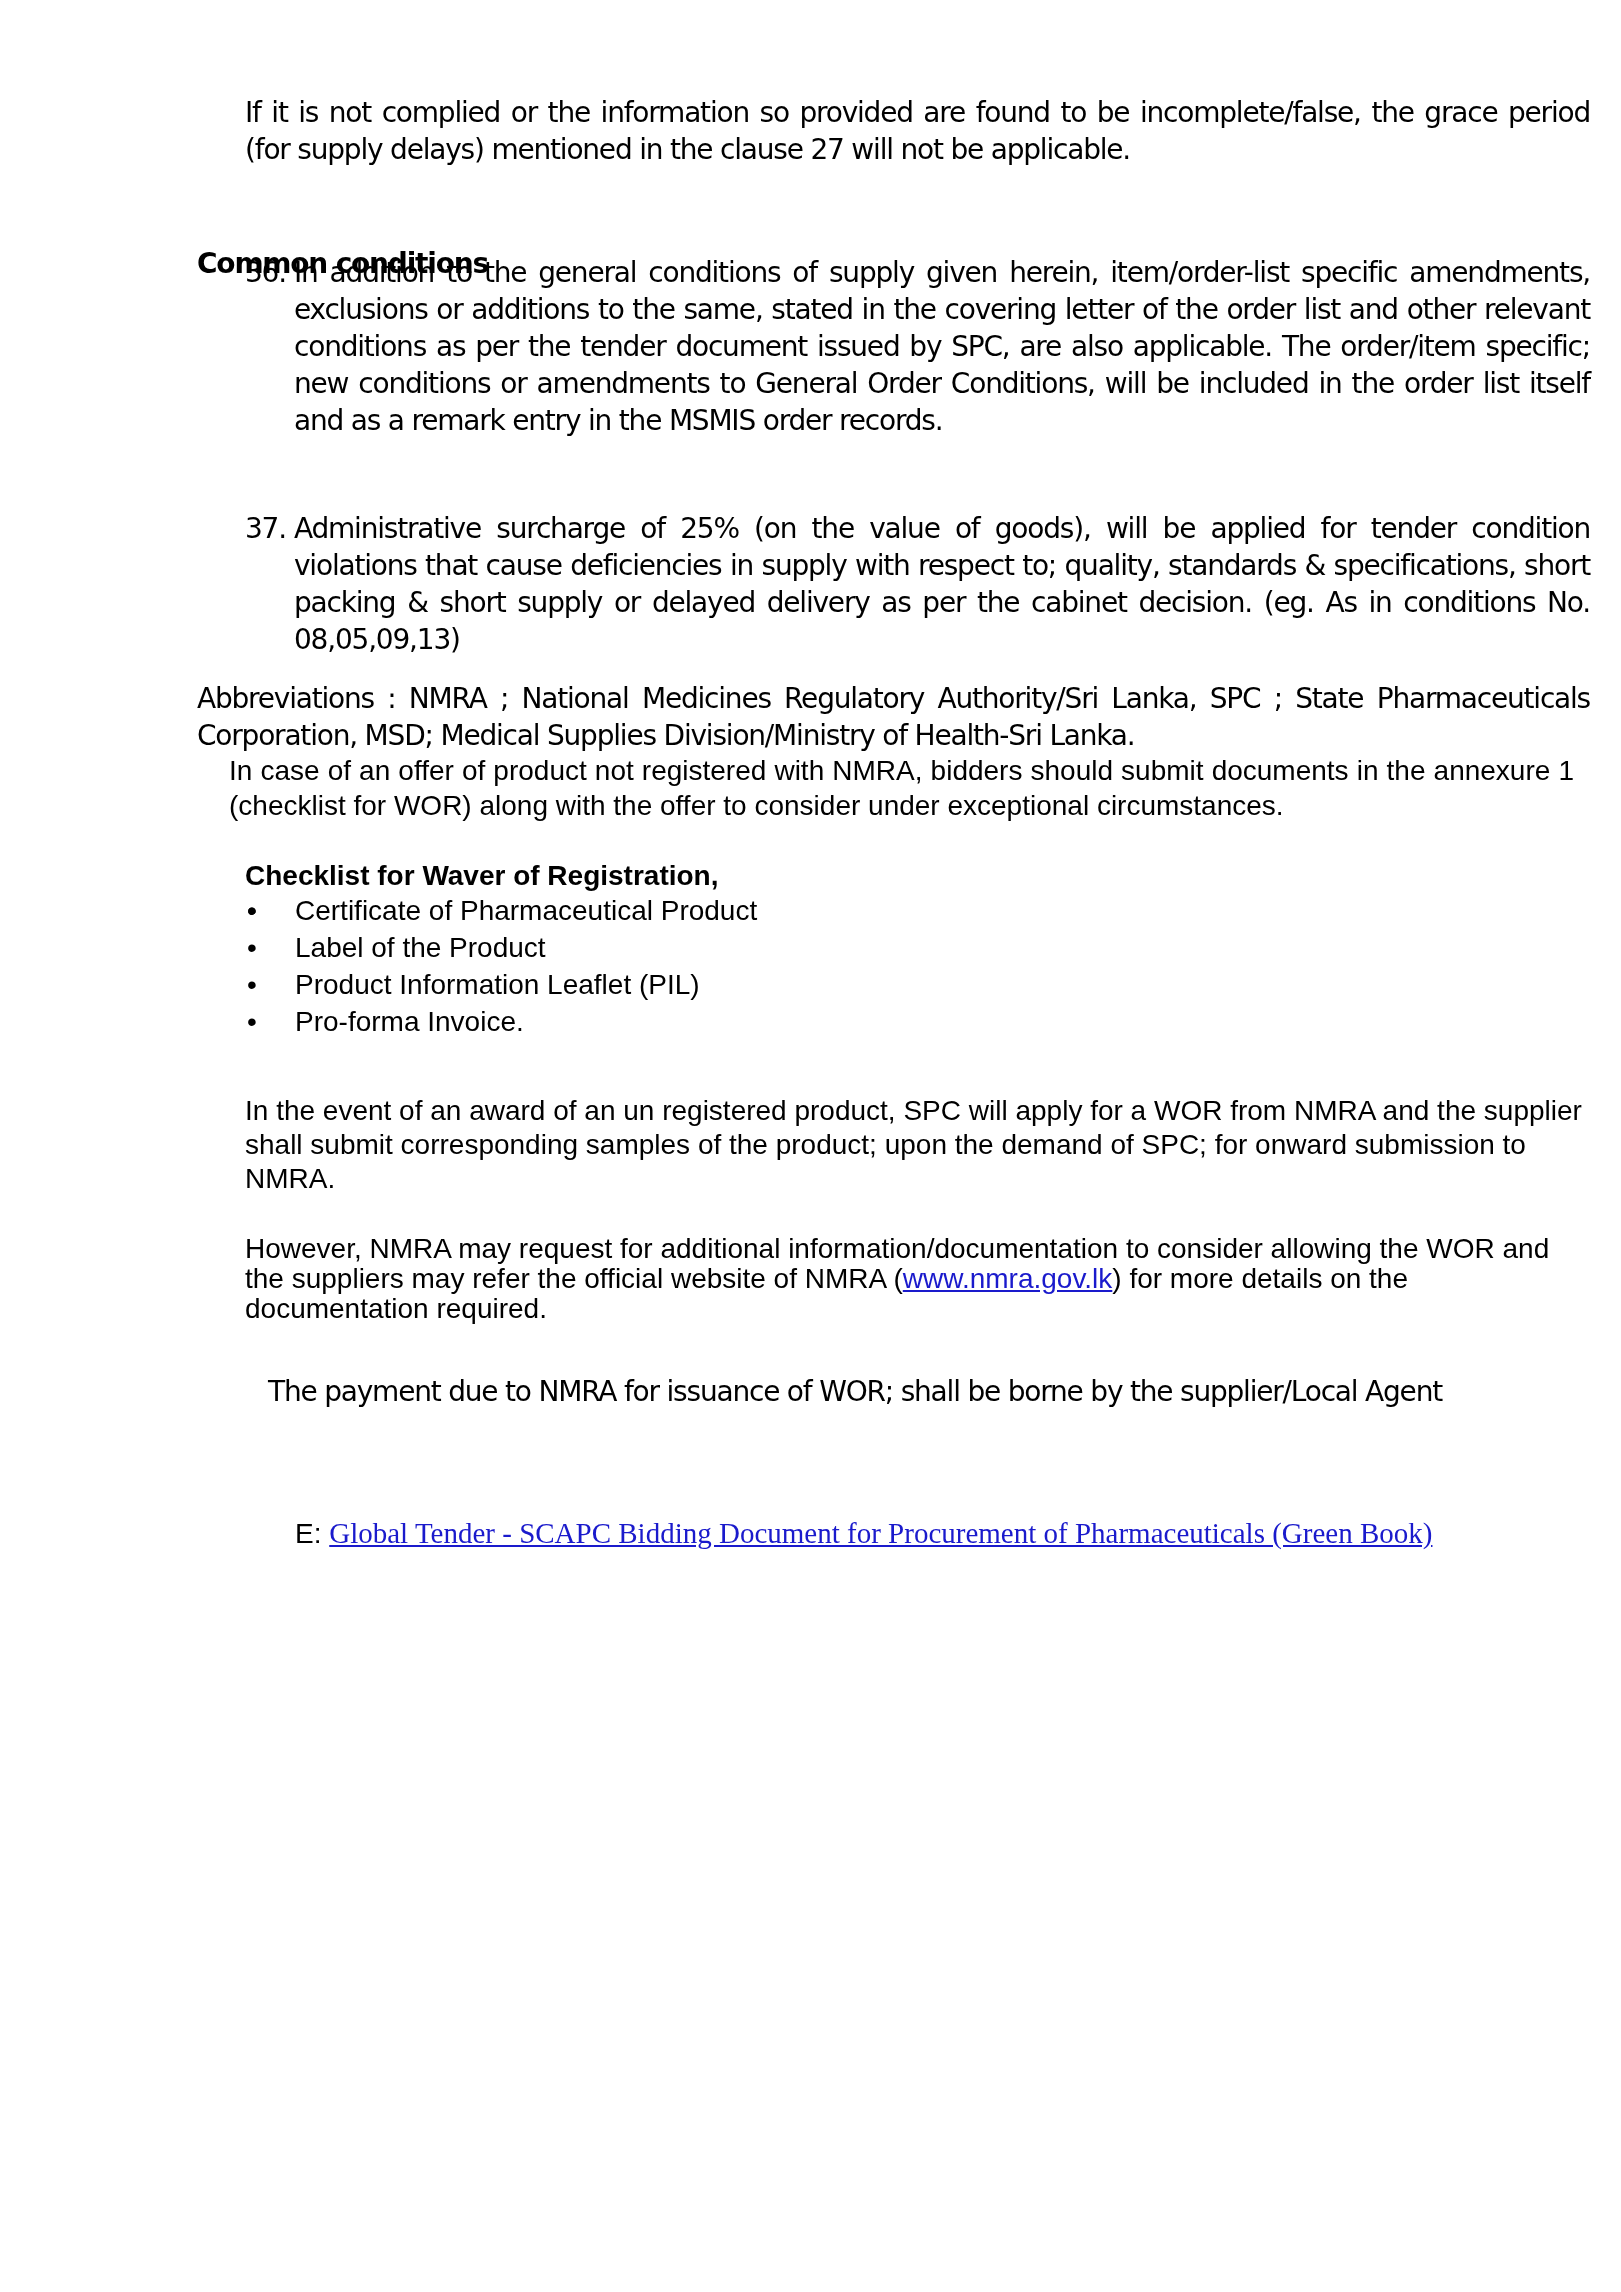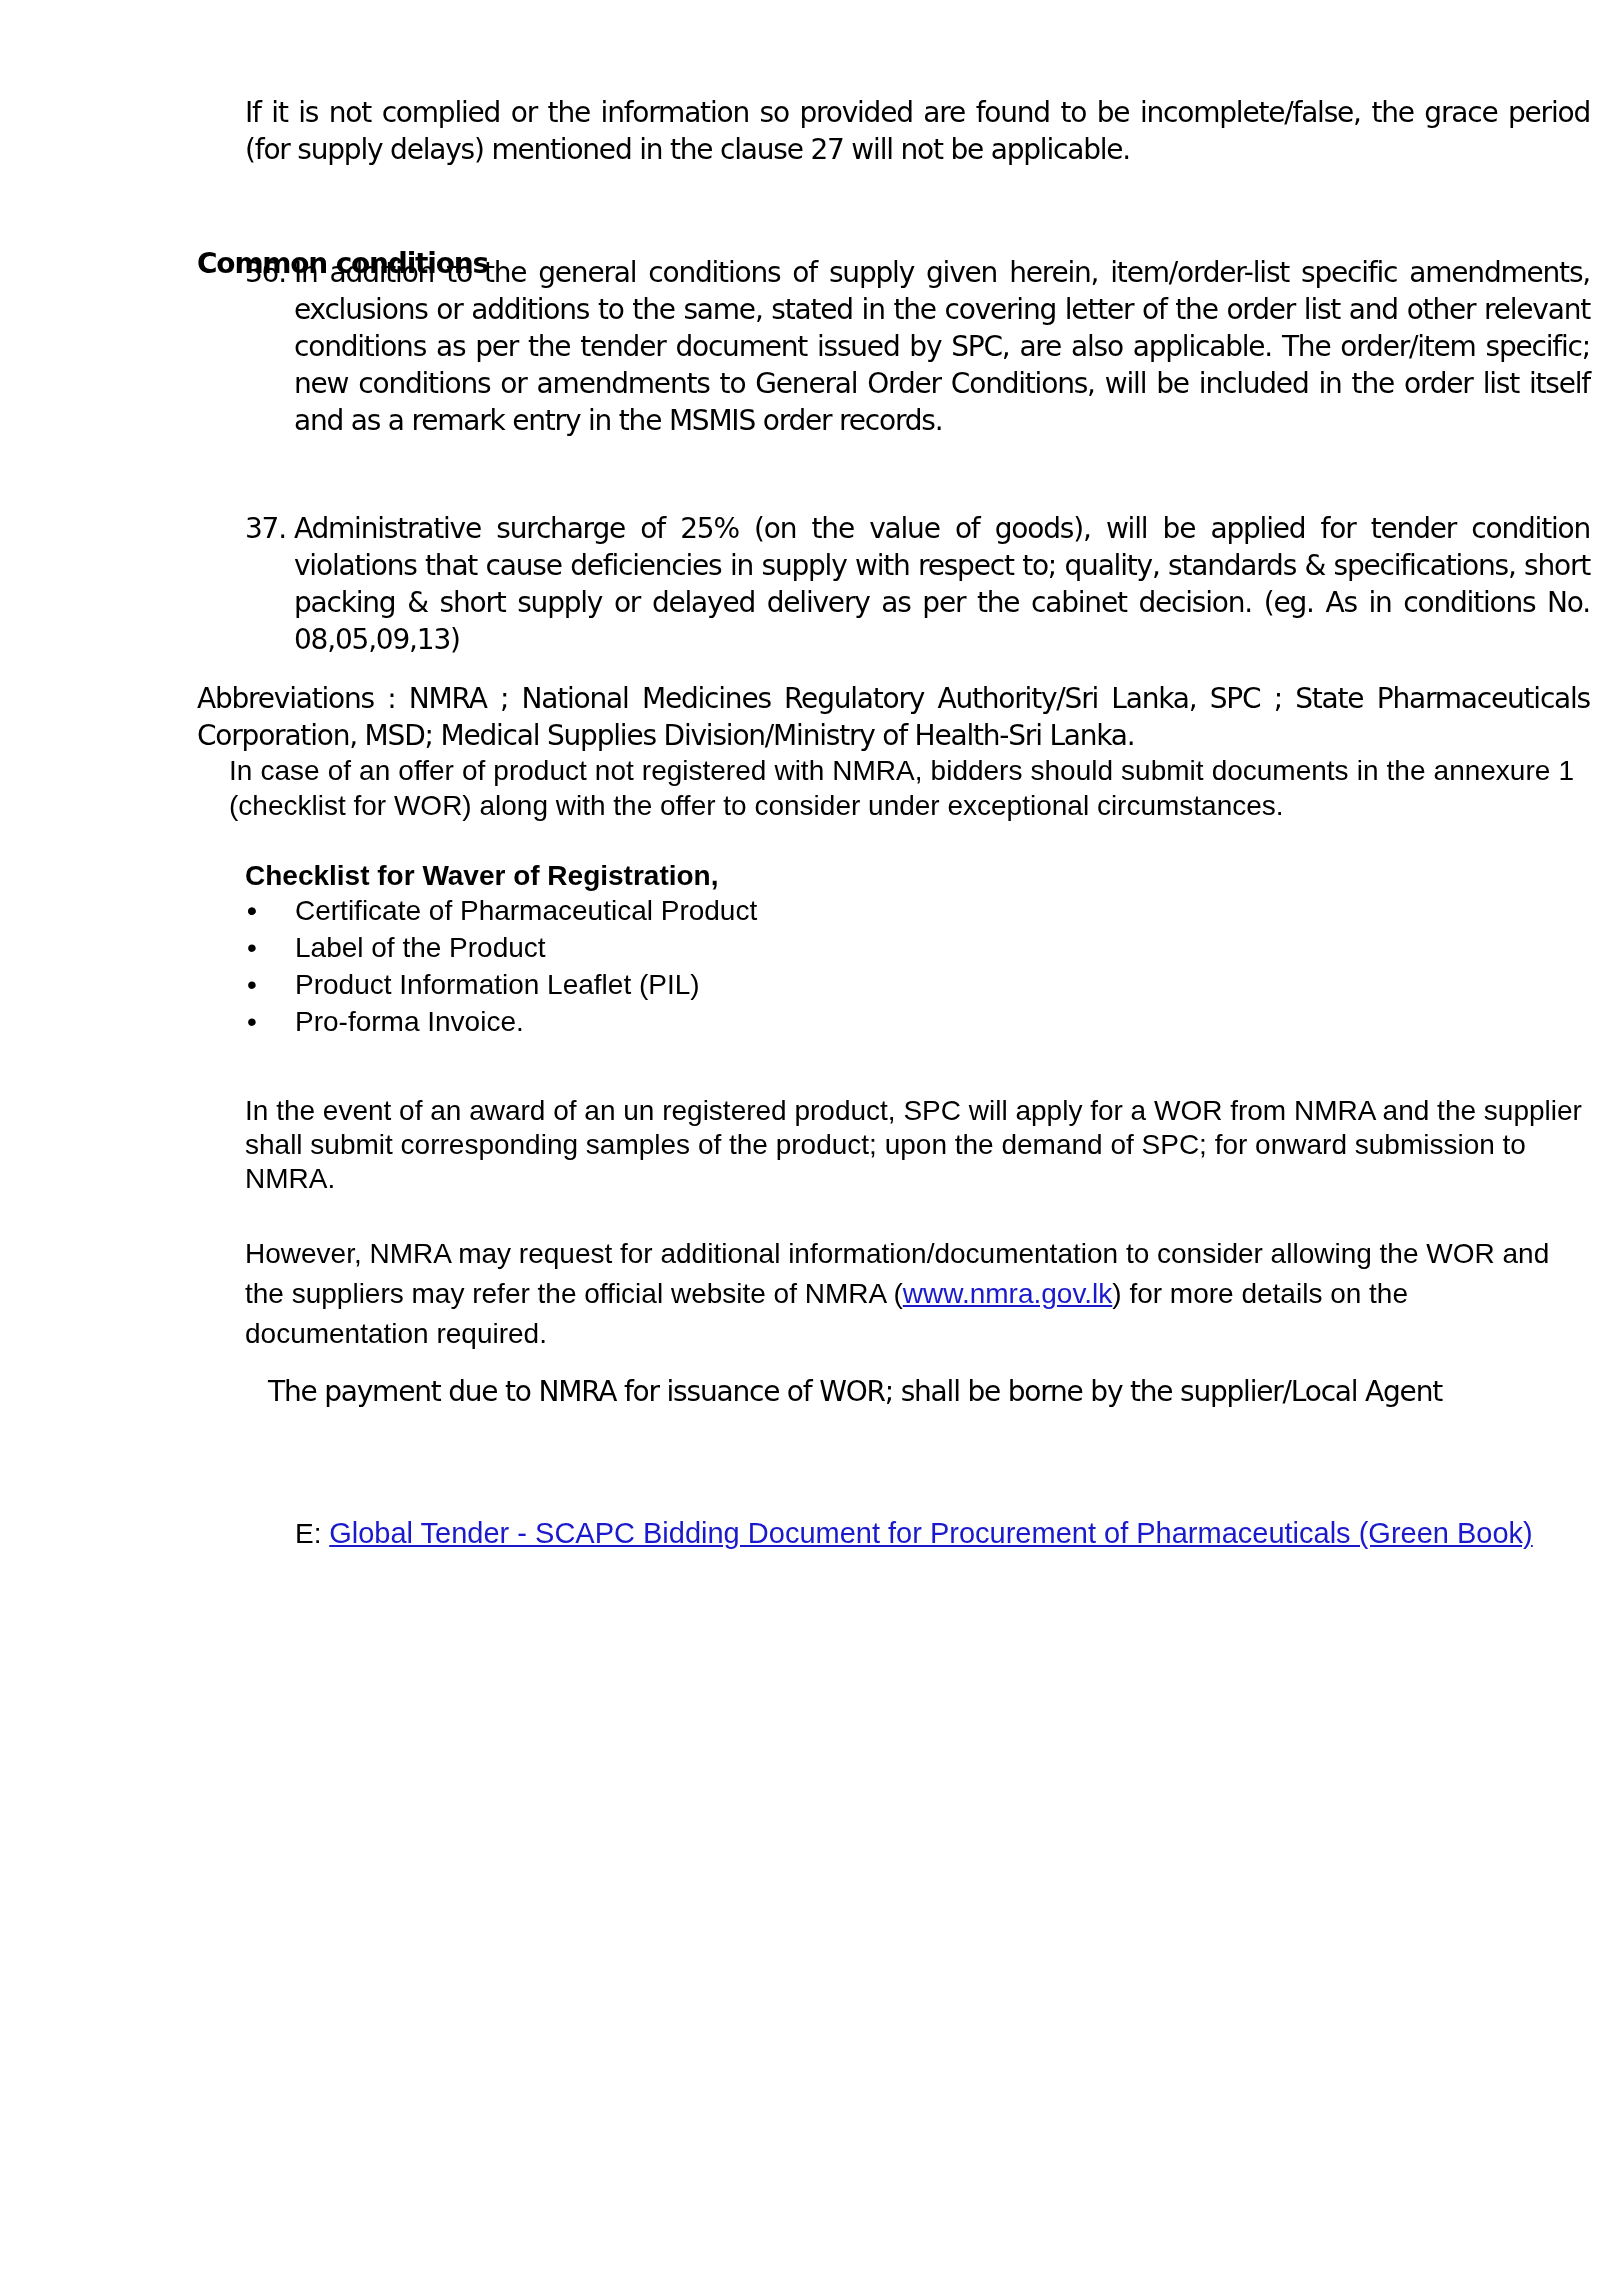--- a/index.html
+++ b/index.html
@@ -1,40 +1,40 @@
 <!DOCTYPE html>
 <html><head>
 <meta charset="utf-8">
 <style>
   html, body { margin: 0; padding: 0; background: #ffffff; }
   body { width: 1621px; height: 2293px; position: relative; overflow: hidden; color: #000; }
   .tahoma { font-family: "DejaVu Sans", sans-serif; font-size: 28px; letter-spacing: -1.2px; }
   .arial { font-family: "Liberation Sans", sans-serif; font-size: 28px; }
-  .serif { font-family: Liberation Sans, sans-serif; font-size: 29px; }
+  .serif { font-family: Liberation Serif, serif; font-size: 29px; }
 
   .block { position: absolute; line-height: 37px; }
   .justify { text-align: justify; text-align-last: left; }
 
   #intro { left: 245px; top: 94px; width: 1345px; }
   #heading { left: 197px; top: 213px; font-weight: bold; margin-top: 32px; }
   .clause { position: absolute; left: 294px; width: 1296px; }
   .clause .num { position: absolute; left: -49px; top: 0; }
   #c36 { top: 254px; }
   #c37 { top: 510px; }
 
   #abbr { left: 197px; top: 680px; width: 1393px; }
   #annex { left: 229px; top: 753px; width: 1345px; line-height: 35px; }
 
   #checklist-title { left: 245px; top: 857px; font-weight: bold; }
   #checklist { position: absolute; left: 245px; top: 892px; margin: 0; padding: 0; list-style: none; }
   #checklist li { position: relative; padding-left: 50px; line-height: 37px; }
   #checklist li .bullet { position: absolute; left: 2px; top: 0; }
 
   #event { left: 245px; top: 1094px; width: 1345px; line-height: 34px; }
-  #however { left: 245px; top: 1234px; width: 1345px; line-height: 40px; }
+  #however { left: 245px; top: 1234px; width: 1345px; line-height: 30px; }
   #payment { left: 245px; top: 1373px; margin-left: 23px; }
   #footer-ref { left: 295px; top: 1515px; }
 
   a.link { color: #1a1acc; text-decoration: underline; }
 </style>
 </head>
 <body>
 
 <div id="intro" class="block tahoma justify">If it is not complied or the information so provided are found to be incomplete/false, the grace period (for supply delays) mentioned in the clause 27 will not be applicable.</div>
 

